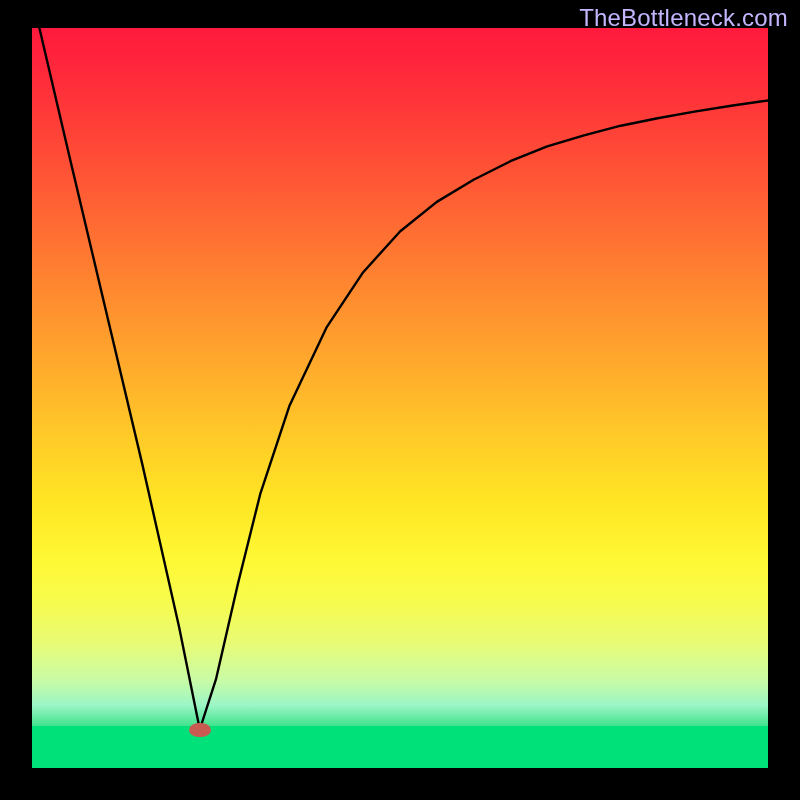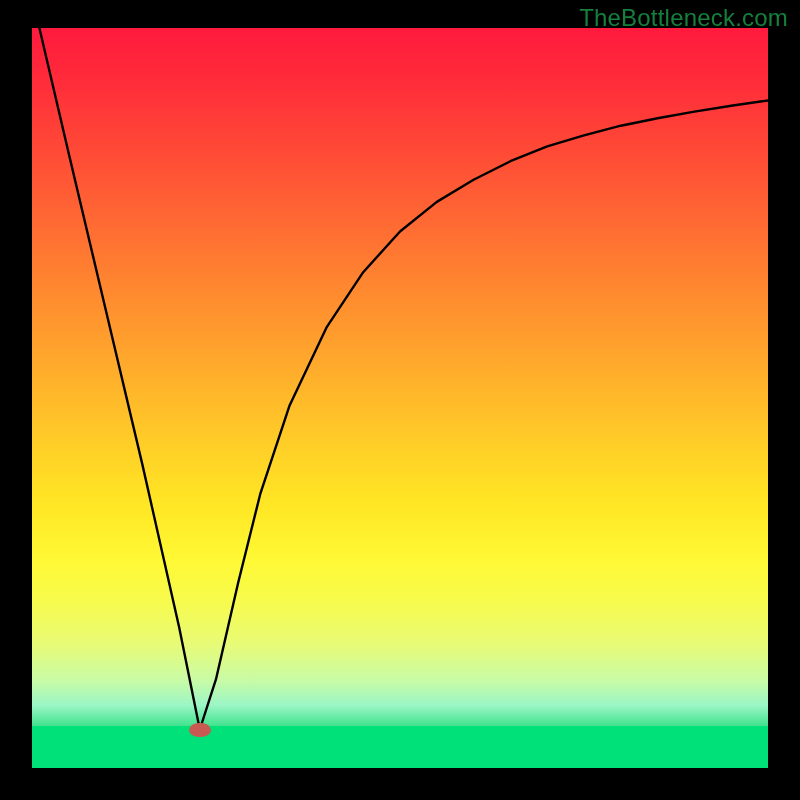--- a/index.html
+++ b/index.html
@@ -69,21 +69,21 @@
     width: 22px;
     height: 14px;
     border-radius: 10px / 7px;
     background: #c85a52;
     transform: translate(-50%, -50%);
   }
   .watermark {
     position: absolute;
     top: 4px;
     right: 12px;
-    color: #15803d;
+    color: #c4b5fd;
     font-size: 24px;
     font-weight: 500;
     letter-spacing: 0.2px;
     font-family: Arial, Helvetica, sans-serif;
   }
 </style>
 </head>
 <body>
 
 <div class="watermark">TheBottleneck.com</div>

